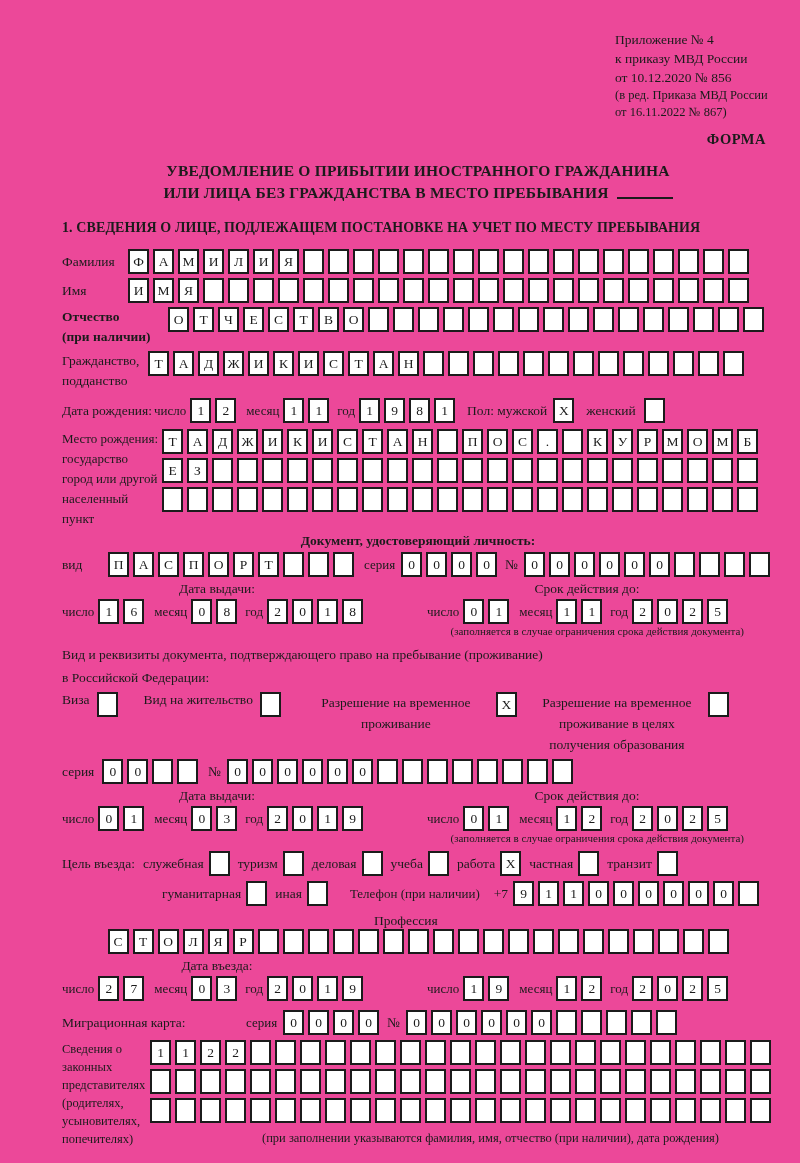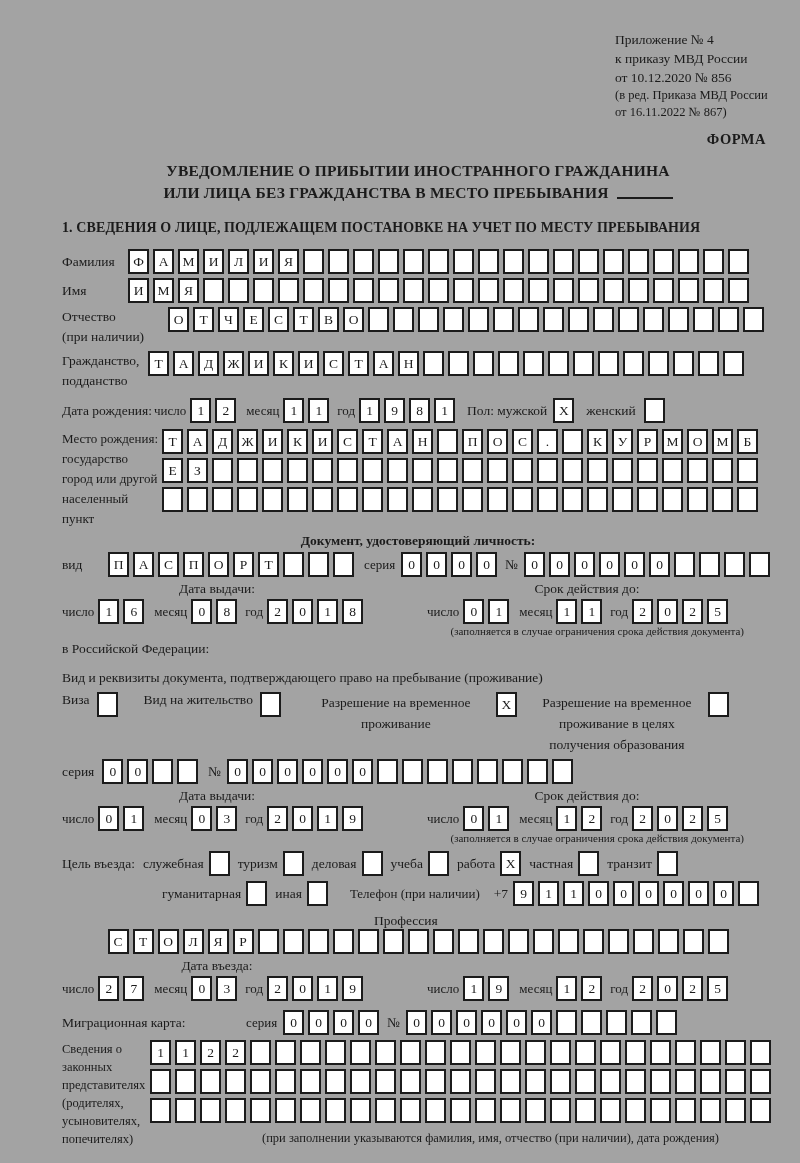--- a/index.html
+++ b/index.html
@@ -1,37 +1,37 @@
 <!DOCTYPE html>
 <html><head>
 <meta charset="utf-8">
 <style>
   html,body { margin:0; padding:0; background:#ffffff; }
   .page {
-    position:relative; width:800px; height:1163px; background:#a3a3a3;
+    position:relative; width:800px; height:1163px; background:#ec4899;
     color:#1b1b1b; font-family:"Liberation Serif","DejaVu Serif",serif;
     box-sizing:border-box; padding:30px 26px 0 62px; overflow:hidden;
   }
   .hdr { margin-left:553px; font-size:13.5px; line-height:19px; }
   .hdr .small { font-size:12.5px; line-height:17px; }
   .form-label { text-align:right; margin:10px 8px 0 0; font-weight:bold; font-size:14.5px; letter-spacing:.5px; }
   .title { text-align:center; font-weight:bold; font-size:15.5px; line-height:22px; margin-top:12px; letter-spacing:.2px; }
   .u-line { display:inline-block; width:56px; border-bottom:2px solid #1b1b1b; margin-left:8px; transform:translateY(1px); }
   .sec-h { font-weight:bold; font-size:14px; margin-top:16px; letter-spacing:.1px; white-space:nowrap; }
   .row { display:flex; align-items:center; margin-top:4px; }
   .row.top { align-items:flex-start; }
   .lbl { font-size:13.5px; flex:0 0 auto; }
   .lbl2 { font-size:13.5px; line-height:20px; }
   .cells { display:flex; gap:4px; flex:0 0 auto; }
   .cell {
     width:21px; height:25px; box-sizing:border-box; border:2px solid #1b1b1b;
     display:flex; align-items:center; justify-content:center; font-size:13.5px; background:#fff; flex:0 0 auto;
   }
   .w-fam { width:66px; }
-  .w-pat { width:106px; }
+  .w-pat { width:106px;font-weight:bold; }
   .w-cit { width:86px; }
   .w-bp  { width:100px; font-size:13px; line-height:20px; }
   .w-vid { width:46px; }
   .w-prof{ width:88px; }
   .w-rep { width:88px; font-size:12.5px; line-height:18px; }
   .stack > .cells { margin-bottom:4px; }
   .stack > .cells:last-child { margin-bottom:0; }
   .dg { display:flex; align-items:center; }
   .dg .lbl { font-size:13px; margin-right:4px; }
   .dg .cells { margin-right:4px; }
@@ -397,22 +397,22 @@
       <span class="cells">
           <span class="cell">2</span>
           <span class="cell">0</span>
           <span class="cell">2</span>
           <span class="cell">5</span>
         </span>
     </span>
   </div>
   <div class="note">(заполняется в случае ограничения срока действия документа)</div>
 
+  <div class="tline">Вид и реквизиты документа, подтверждающего право на пребывание (проживание)</div>
   <div class="tline" style="margin-top:0;">в Российской Федерации:</div>
-  <div class="tline">Вид и реквизиты документа, подтверждающего право на пребывание (проживание)</div>
 
   <div class="cb-row">
     <span class="cb-item">
       <span>Виза</span>
       <span class="cells">
           <span class="cell"></span>
         </span>
     </span>
     <span class="cb-item" style="margin-left:26px;">
       <span>Вид на жительство</span>

